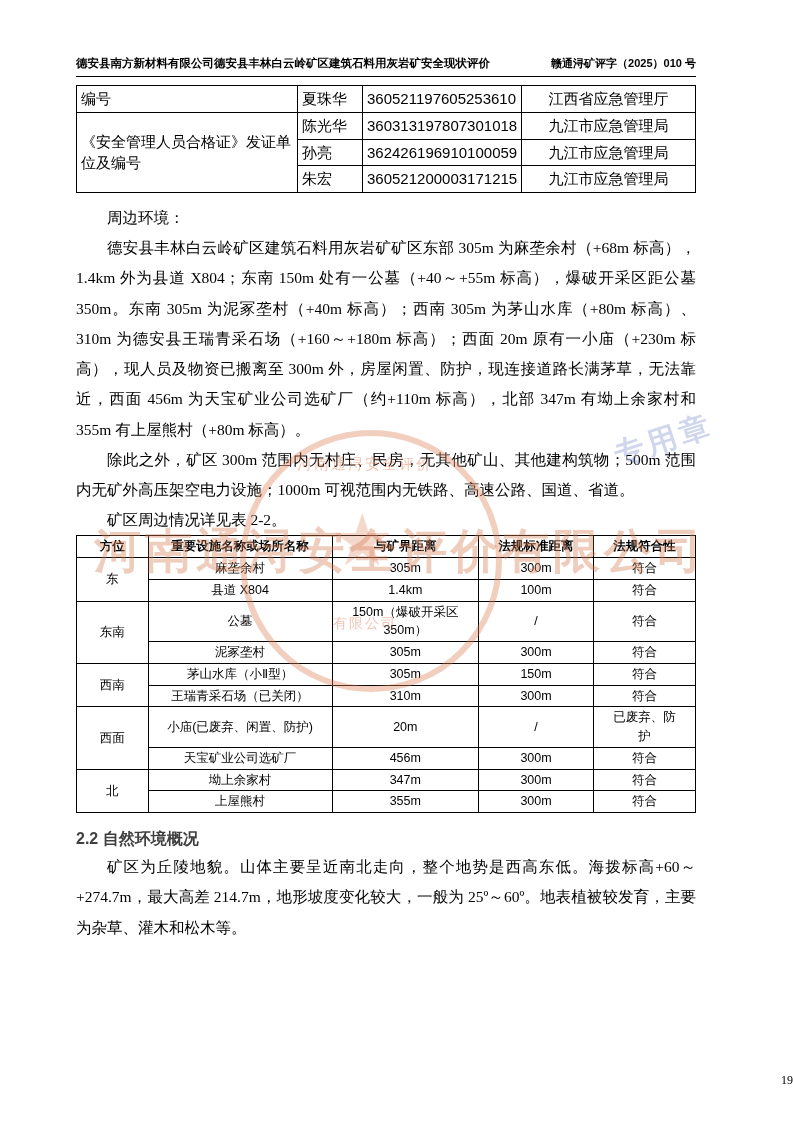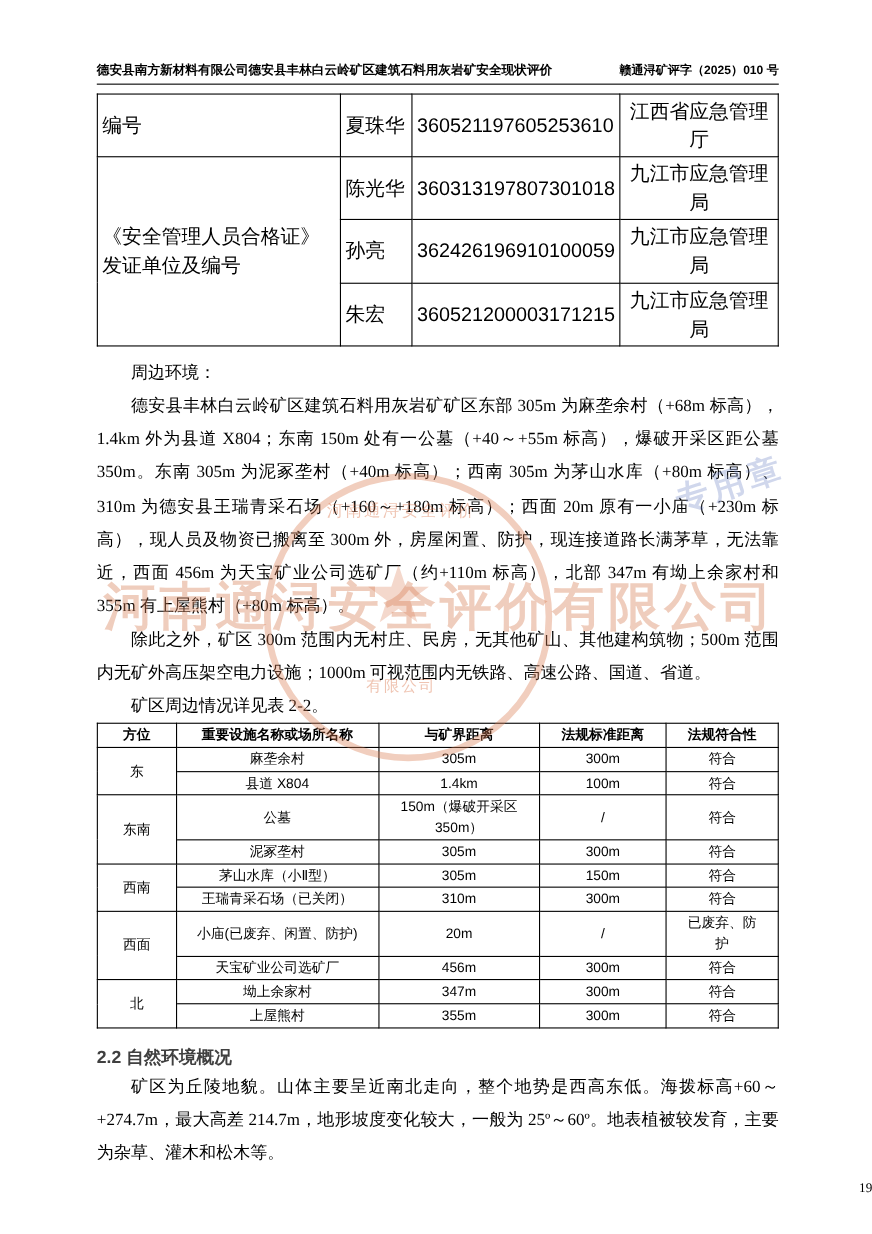--- a/index.html
+++ b/index.html
@@ -12,21 +12,21 @@
     width: 793px;
     height: 1122px;
     background: #ffffff;
     margin: 0 auto;
     overflow: hidden;
     font-family: "Liberation Serif", "DejaVu Serif", serif;
     color: #000;
   }
   .content {
     position: absolute;
-    left: 88px;
+    left: 76px;
     top: 56px;
     width: 620px;
   }
   
   .header {
     display: flex;
     justify-content: space-between;
     align-items: flex-end;
     font-size: 11.5px;
     font-family: "Liberation Sans", "DejaVu Sans", sans-serif;
@@ -41,21 +41,21 @@
     margin-top: 2px;
   }
   
   table {
     border-collapse: collapse;
     width: 100%;
     font-family: "Liberation Sans", "DejaVu Sans", sans-serif;
   }
   table.t1 {
     margin-top: 8px;
-    font-size: 18px;
+    font-size: 15px;
   }
   table.t1 td {
     border: 1px solid #000;
     padding: 2px 4px;
     line-height: 1.45;
     vertical-align: middle;
   }
   table.t1 .c1 { width: 212px; }
   table.t1 .c2 { width: 56px; }
   table.t1 .c3 { width: 150px; }

